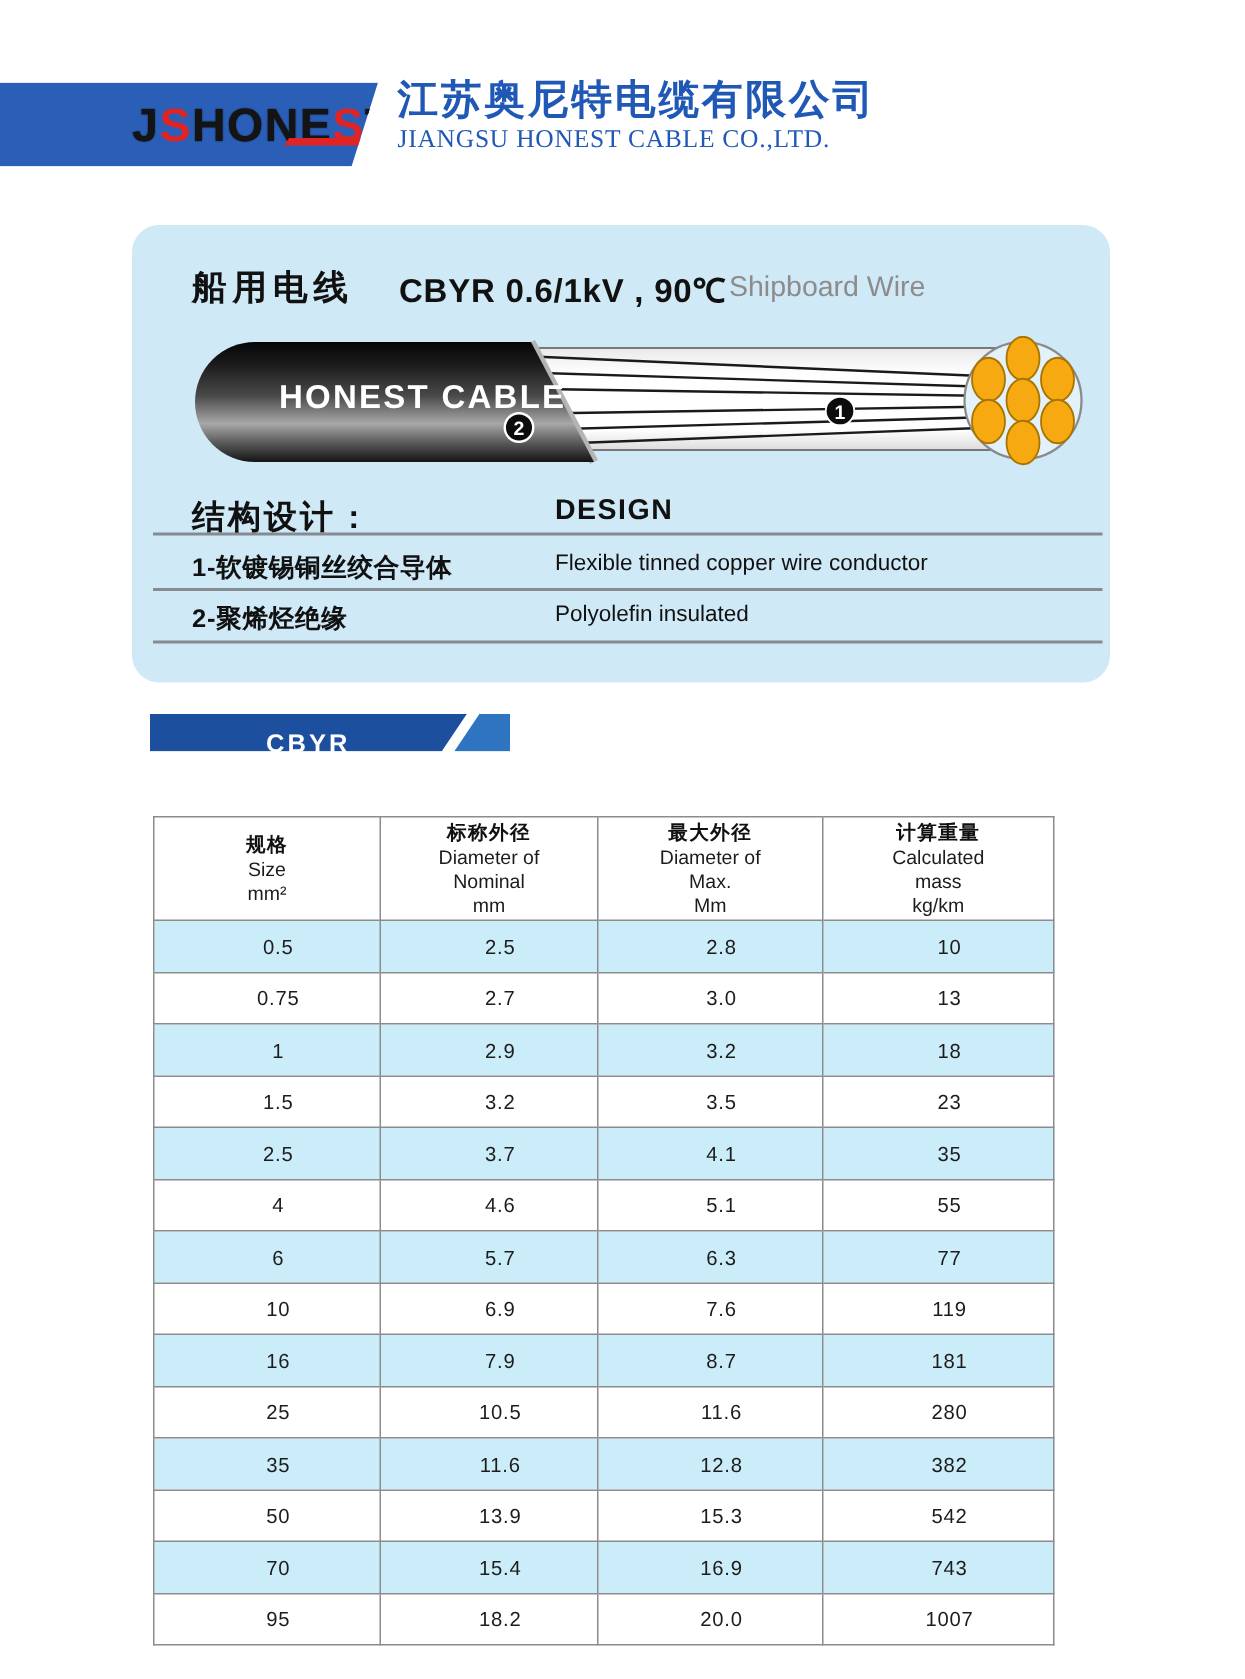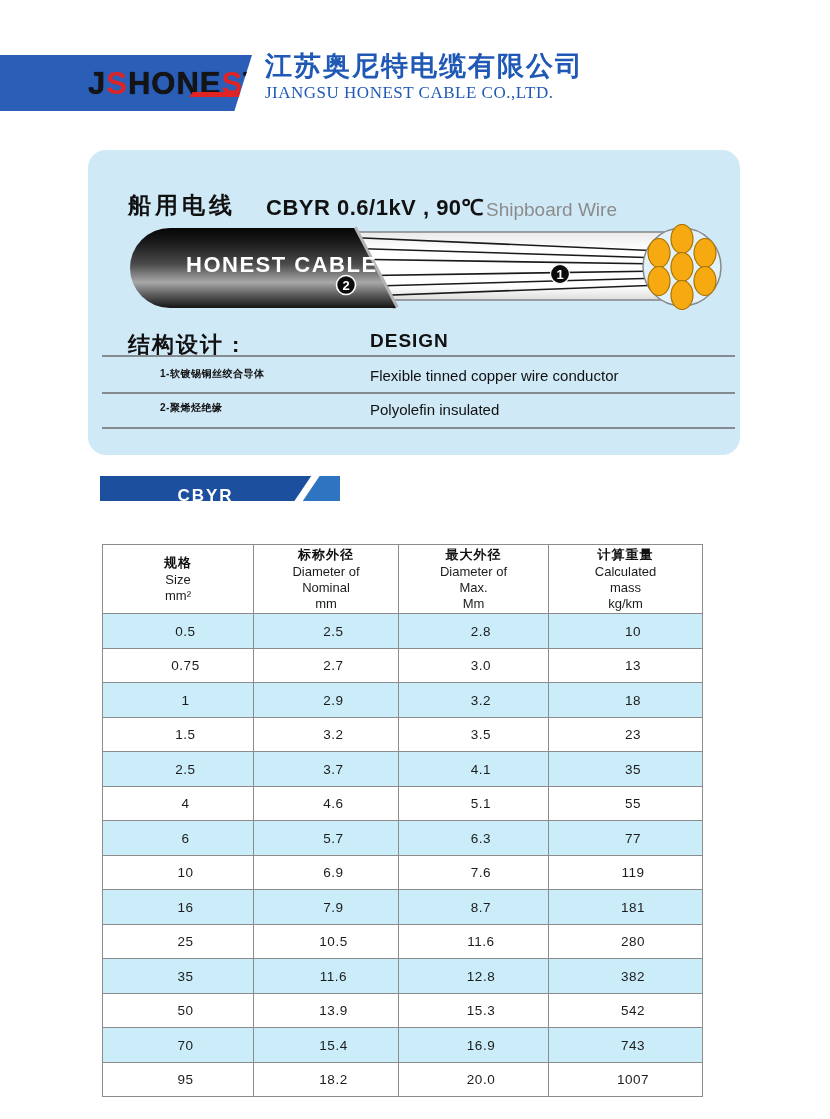--- a/index.html
+++ b/index.html
@@ -29,30 +29,30 @@
   }
   .company-en{
     font-family:"Liberation Serif",serif;font-weight:normal;font-size:17px;
     letter-spacing:.5px;color:var(--company_text_blue,#2059b5);margin-top:1px;
   }
   
   .product-panel{
     position:absolute;left:88px;top:150px;width:652px;height:305px;
     background:var(--panel_bg,#cfe9f6);border-radius:18px;
   }
-  .panel-title{position:absolute;top:26px;left:40px;display:flex;align-items:flex-end;white-space:nowrap;}
+  .panel-title{position:absolute;top:26px;left:40px;display:flex;align-items:center;white-space:nowrap;}
   .title-cn{font-size:23px;font-weight:bold;letter-spacing:4px;}
-  .title-model{font-size:22px;font-weight:bold;margin-left:30px;letter-spacing:.5px;margin-top:15px;}
+  .title-model{font-size:22px;font-weight:bold;margin-left:30px;letter-spacing:.5px;}
   .title-en{font-size:19px;color:var(--muted_gray,#8c8c8c);margin-left:2px;}
   .cable-svg{position:absolute;top:74px;left:0;}
   .design-heading-cn{position:absolute;top:180px;left:40px;font-size:22px;font-weight:bold;letter-spacing:2px;}
   .design-heading-en{position:absolute;top:180px;left:282px;font-size:19px;font-weight:bold;letter-spacing:1px;}
   .divider{position:absolute;left:14px;right:5px;border-top:2px solid #848b91;height:0;}
   .d1{top:205px}.d2{top:242px}.d3{top:277px}
-  .design-row-cn{position:absolute;left:40px;font-size:10px;font-weight:bold;letter-spacing:.5px;margin-left:32px;}
+  .design-row-cn{position:absolute;left:40px;font-size:17px;font-weight:bold;letter-spacing:.5px;}
   .design-row-en{position:absolute;left:282px;font-size:15px;font-weight:normal;}
   .r1{top:217px}.r2{top:251px}
   
   .series-tab{position:absolute;left:100px;top:476px;width:240px;height:25px;}
   .tab-main{position:absolute;inset:0;background:var(--tab_blue_dark,#1d4f9f);
     clip-path:polygon(0 0,88% 0,81% 100%,0 100%);}
   .tab-accent{position:absolute;inset:0;background:var(--tab_blue_light,#2e74c0);
     clip-path:polygon(91.5% 0,100% 0,100% 100%,84.5% 100%);}
   .tab-label{position:absolute;left:0;top:0;width:211px;height:40px;line-height:40px;
     text-align:center;color:#fff;font-weight:bold;font-size:17px;letter-spacing:2px;}

